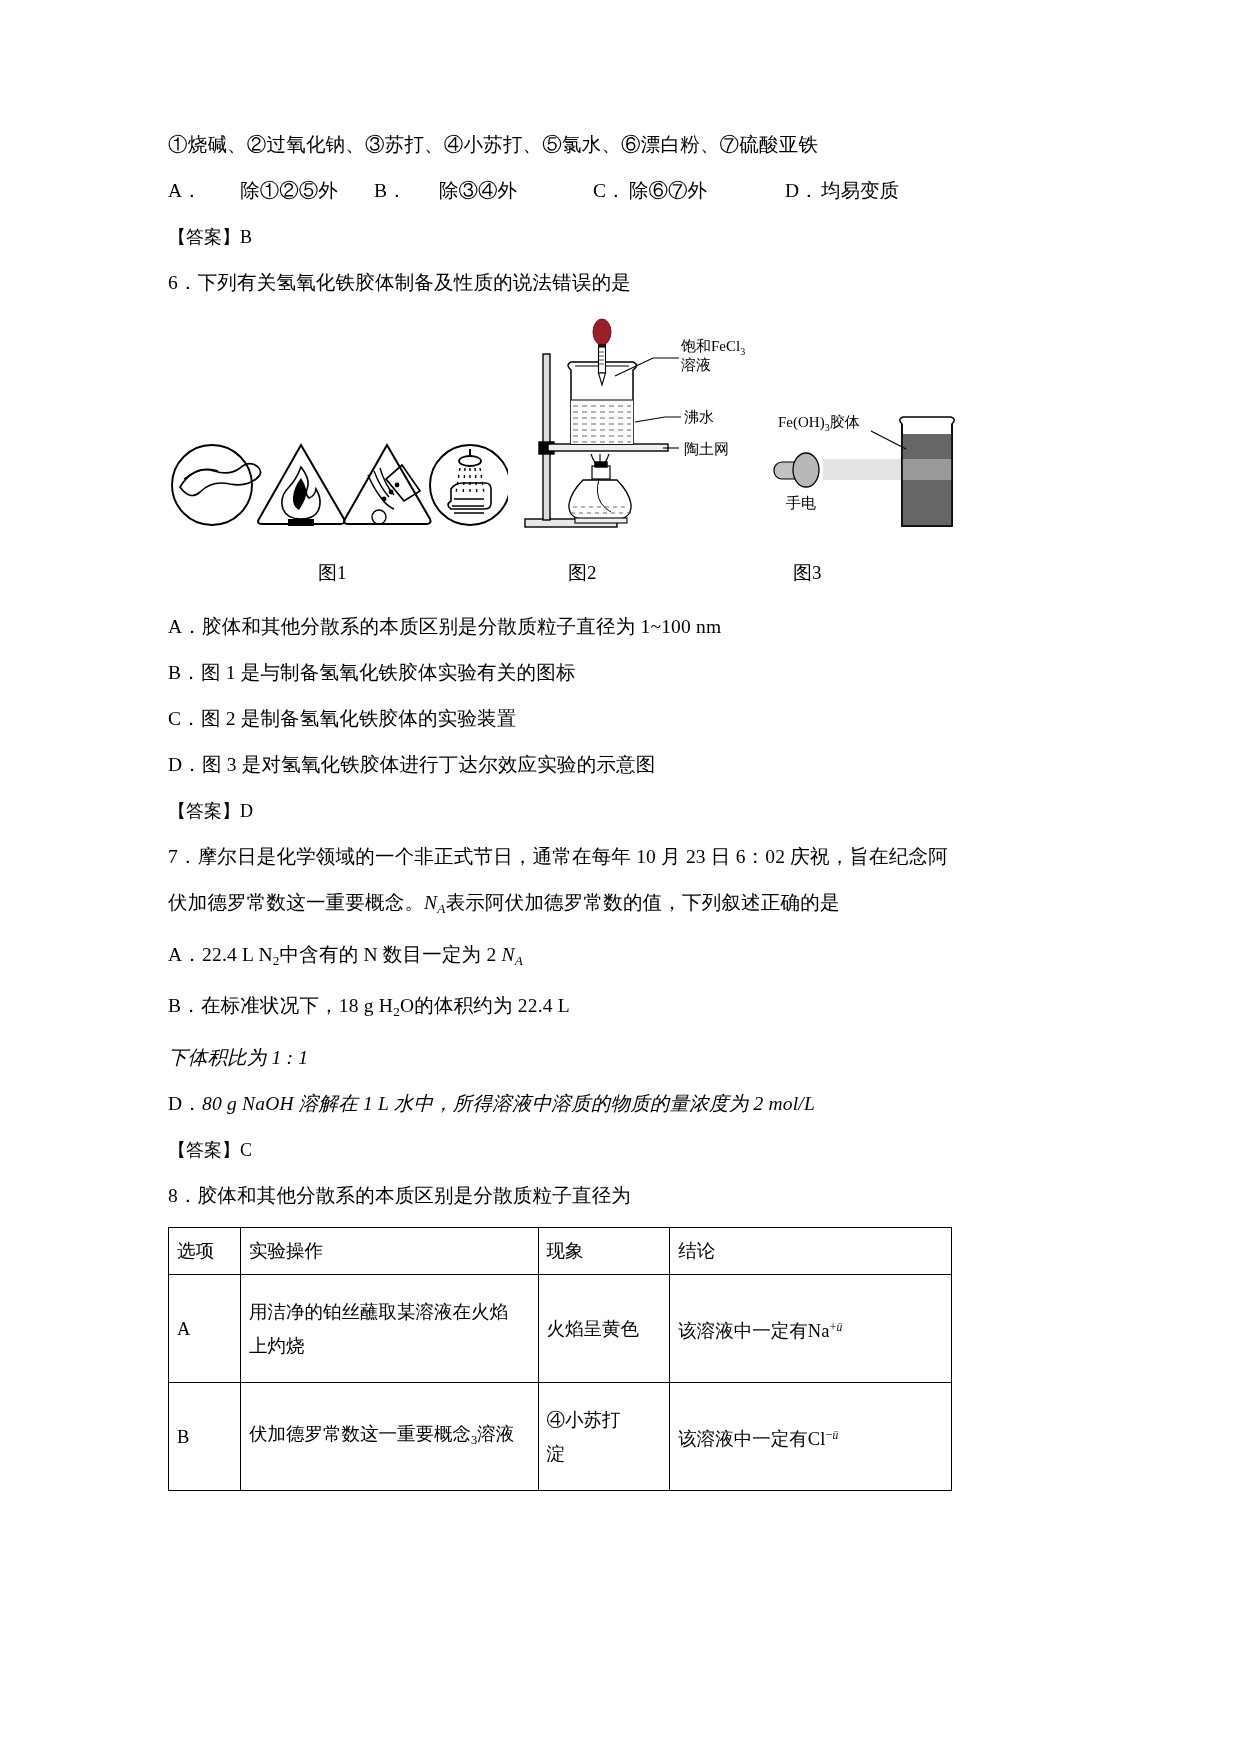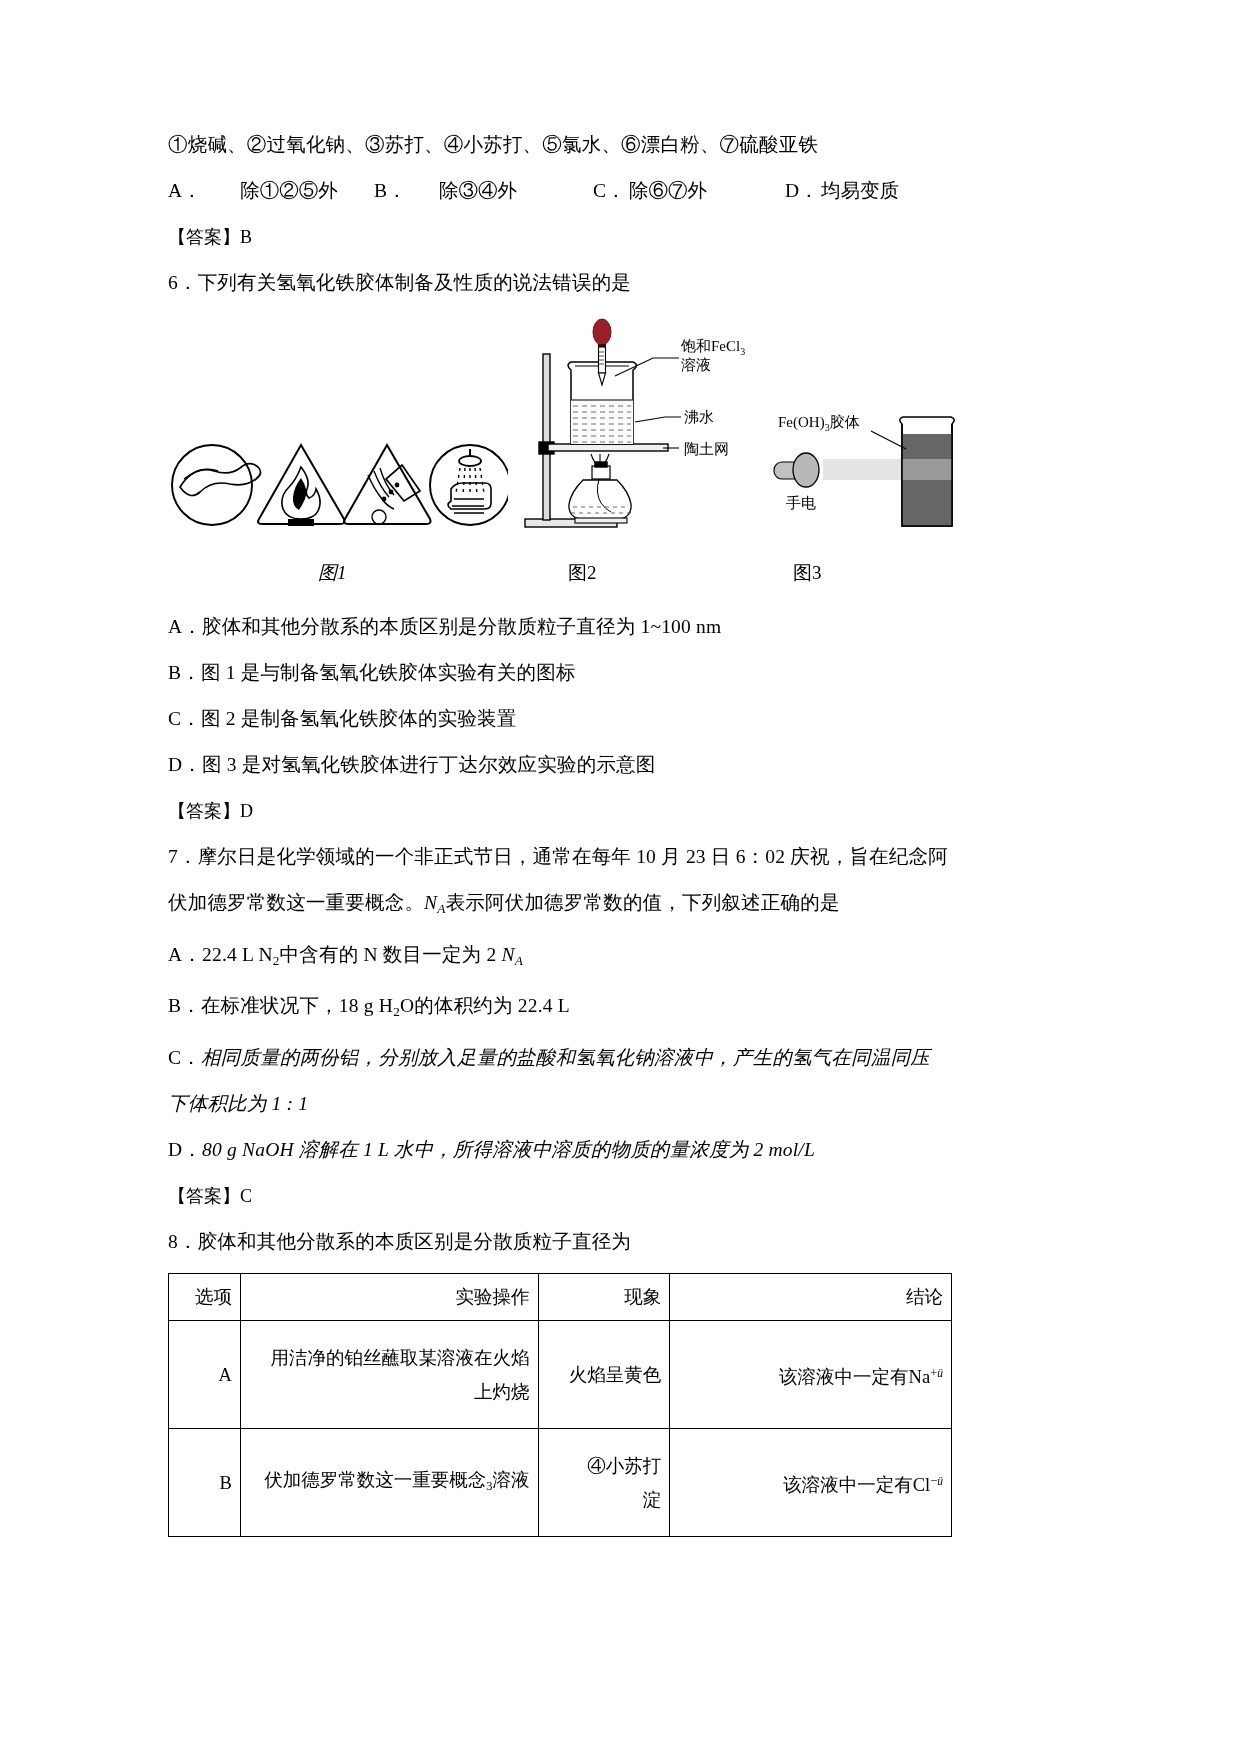--- a/index.html
+++ b/index.html
@@ -36,21 +36,21 @@
 
   
   table.qtable {
     border-collapse:collapse;
     width:784px;
     margin-top:8px;
     font-size:18.5px;
   }
   table.qtable td, table.qtable th {
     border:1.6px solid #000;
-    text-align:right;
+    text-align:left;
     vertical-align:middle;
     font-weight:normal;
     padding:6px 8px;
     line-height:34px;
   }
   .col-a { width:72px; }
   .col-b { width:298px; }
   .col-c { width:132px; }
   .col-d { width:282px; }
   .brow td { height:108px; }
@@ -212,21 +212,21 @@
         <path d="M134 24 l0 102 l50 0 l0 -102" fill="none" stroke="#000" stroke-width="1.5"></path>
       </g>
 
       <polyline points="103,31 138,49" stroke="#000" stroke-width="1.2" fill="none"></polyline>
       <text x="18" y="108" font-family="Liberation Serif, serif" font-size="15" fill="#000">手电</text>
       <text x="10" y="27" font-family="Liberation Serif, serif" font-size="15" fill="#000">Fe(OH)<tspan font-size="10" dy="4">3</tspan><tspan dy="-4">胶体</tspan></text>
     </svg>
   </div>
 
   <div class="caption-row">
-    <span style="left:150px;font-style:italic;">图1</span>
+    <span style="left:150px;">图1</span>
     <span style="left:400px;">图2</span>
     <span style="left:625px;">图3</span>
   </div>
 
   <div style="height:14px;"></div>
 
   <div class="line">
     <span>A．</span><span>胶体和其他分散系的本质区别是分散质粒子直径为 1~100 nm</span>
   </div>
   <div class="line">
@@ -251,23 +251,20 @@
   </div>
 
   <div class="line">
     <span>A．</span><span>22.4 L </span><span>N</span><sub>2</sub><span>中含有的 N 数目一定为 2 </span><span class="mi">N</span><sub class="mi">A</sub>
   </div>
 
   <div class="line">
     <span>B．</span><span>在标准状况下，18 g </span><span>H</span><sub>2</sub><span>O</span><span>的体积约为 22.4 L</span>
   </div>
 
-  <div class="line">
-    <span>C．</span><span class="it">相同质量的两份铝，分别放入足量的盐酸和氢氧化钠溶液中，产生的氢气在同温同压</span>
-  </div>
   <div class="line">
     <span class="it">下体积比为 1 : 1</span>
   </div>
 
   <div class="line">
     <span>D．</span><span class="it">80 g NaOH 溶解在 1 L 水中，所得溶液中溶质的物质的量浓度为 2 mol/L</span>
   </div>
 
   <div class="ans">
     <span>【答案】</span><span>C</span>

